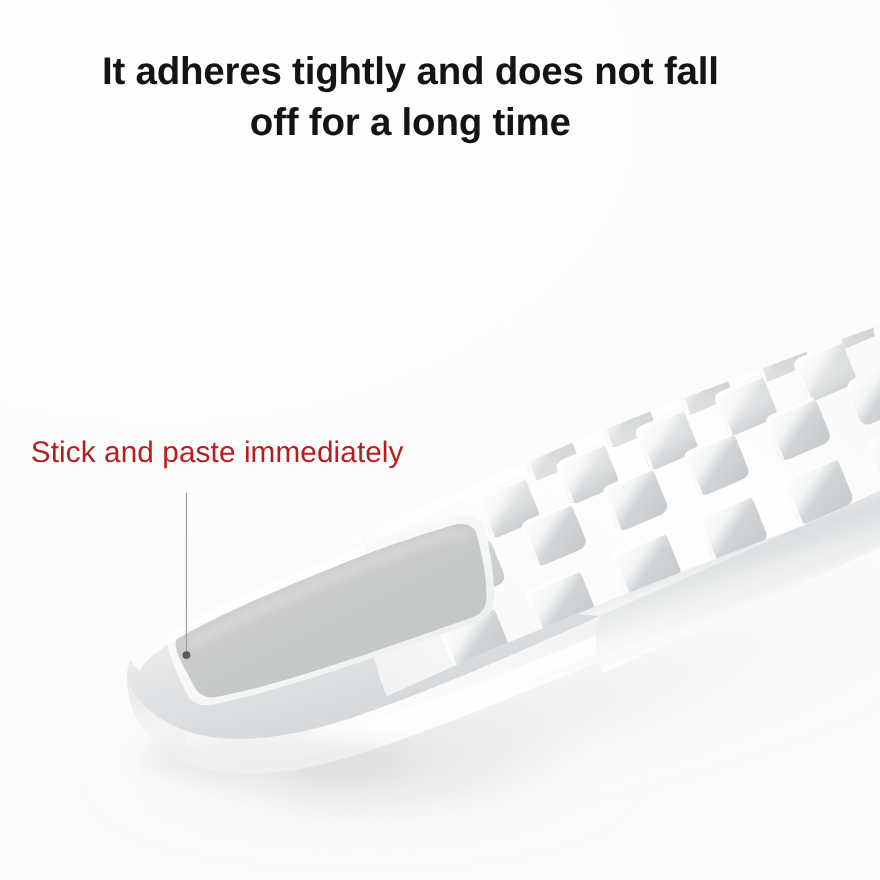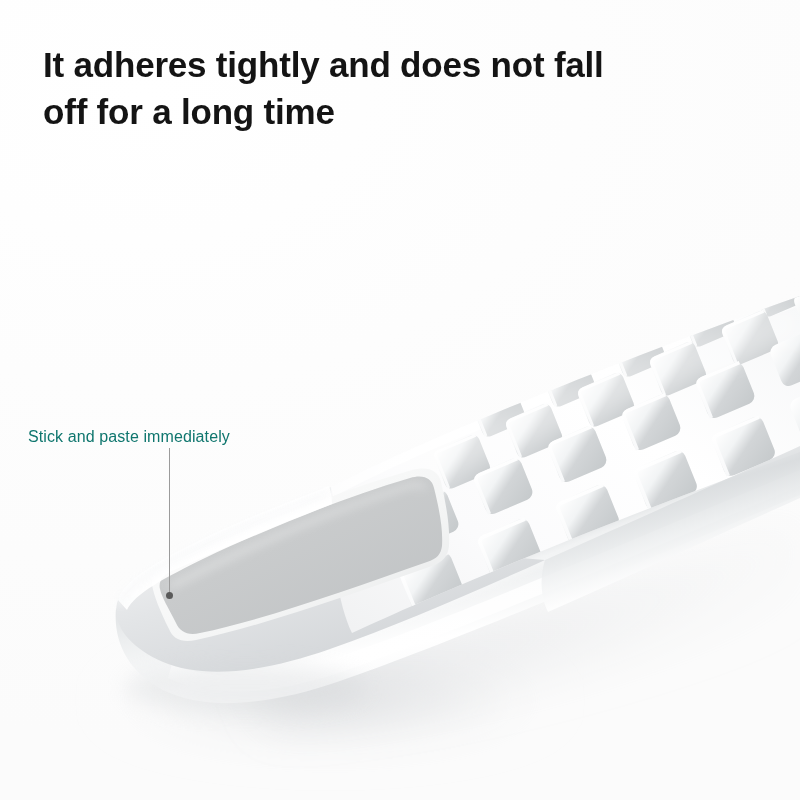--- a/index.html
+++ b/index.html
@@ -8,20 +8,21 @@
     padding: 0;
     background: #ffffff;
   }
   #stage {
     position: relative;
     width: 800px;
     height: 800px;
     overflow: hidden;
     background: #fdfdfd;
     font-family: "Liberation Sans", sans-serif;
+    text-align: center;
     -webkit-font-smoothing: antialiased;
   }
 
   
   .backdrop {
     position: absolute;
     inset: 0;
     background:
       radial-gradient(120% 80% at 18% 12%, #ffffff 0%, #fdfdfd 45%, #fbfbfb 100%),
       linear-gradient(160deg, #ffffff 0%, #fcfcfc 60%, #f7f7f7 100%);
@@ -38,24 +39,24 @@
     line-height: 1.34;
     letter-spacing: -0.2px;
     color: #141414;
     white-space: pre-line;
   }
 
   
   .callout-label {
     position: absolute;
     left: 28px;
-    top: 428px;
-    font-size: 16px;
+    top: 396px;
+    font-size: 27px;
     font-weight: normal;
-    color: #0f766e;
+    color: #b91c1c;
     letter-spacing: 0.1px;
     white-space: nowrap;
   }
   .callout-line {
     position: absolute;
     left: 169px;
     top: 448px;
     width: 1px;
     height: 146px;
     background: #9b9b9b;

